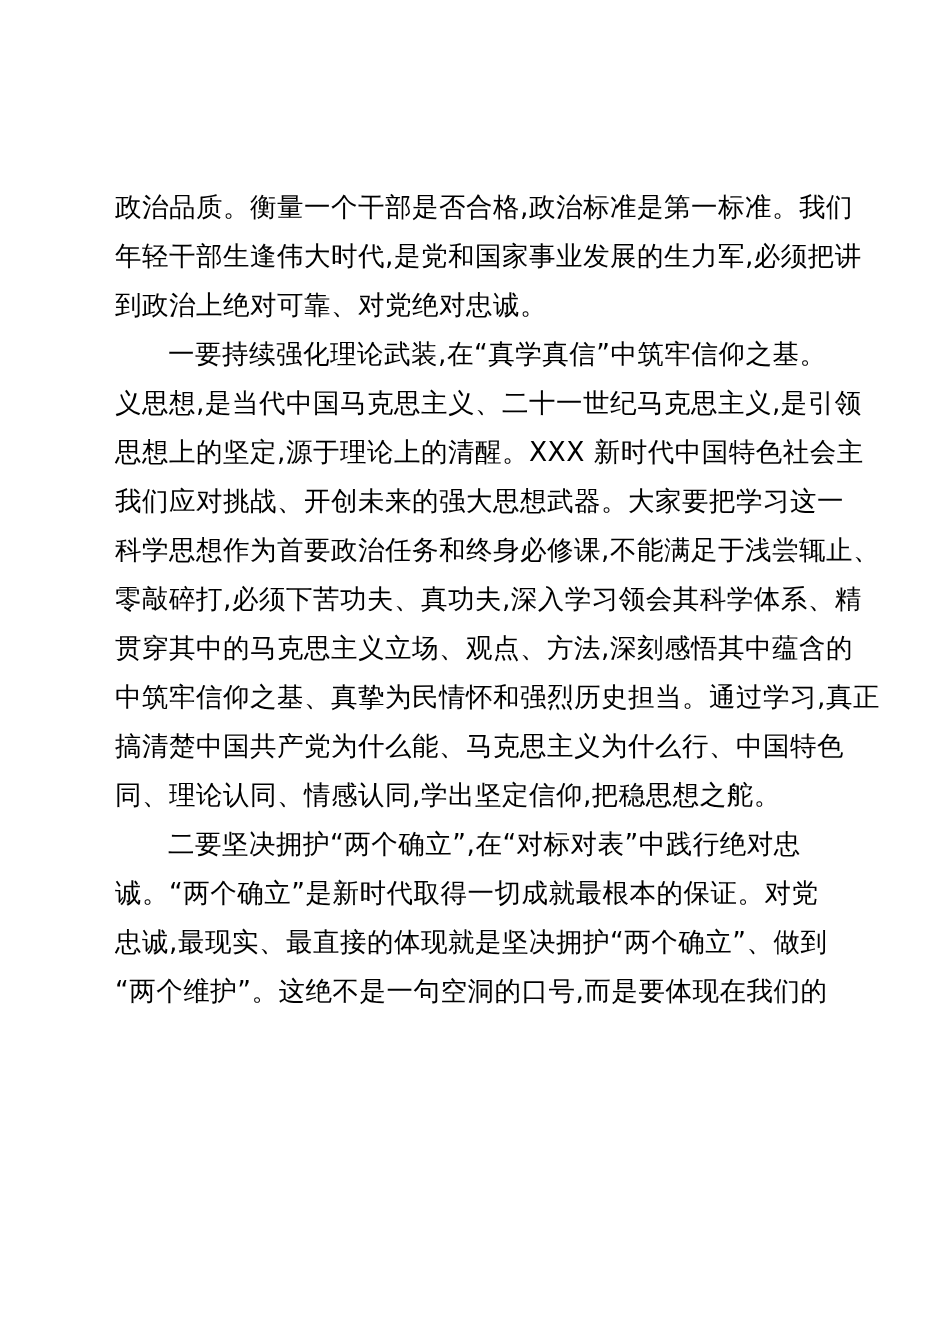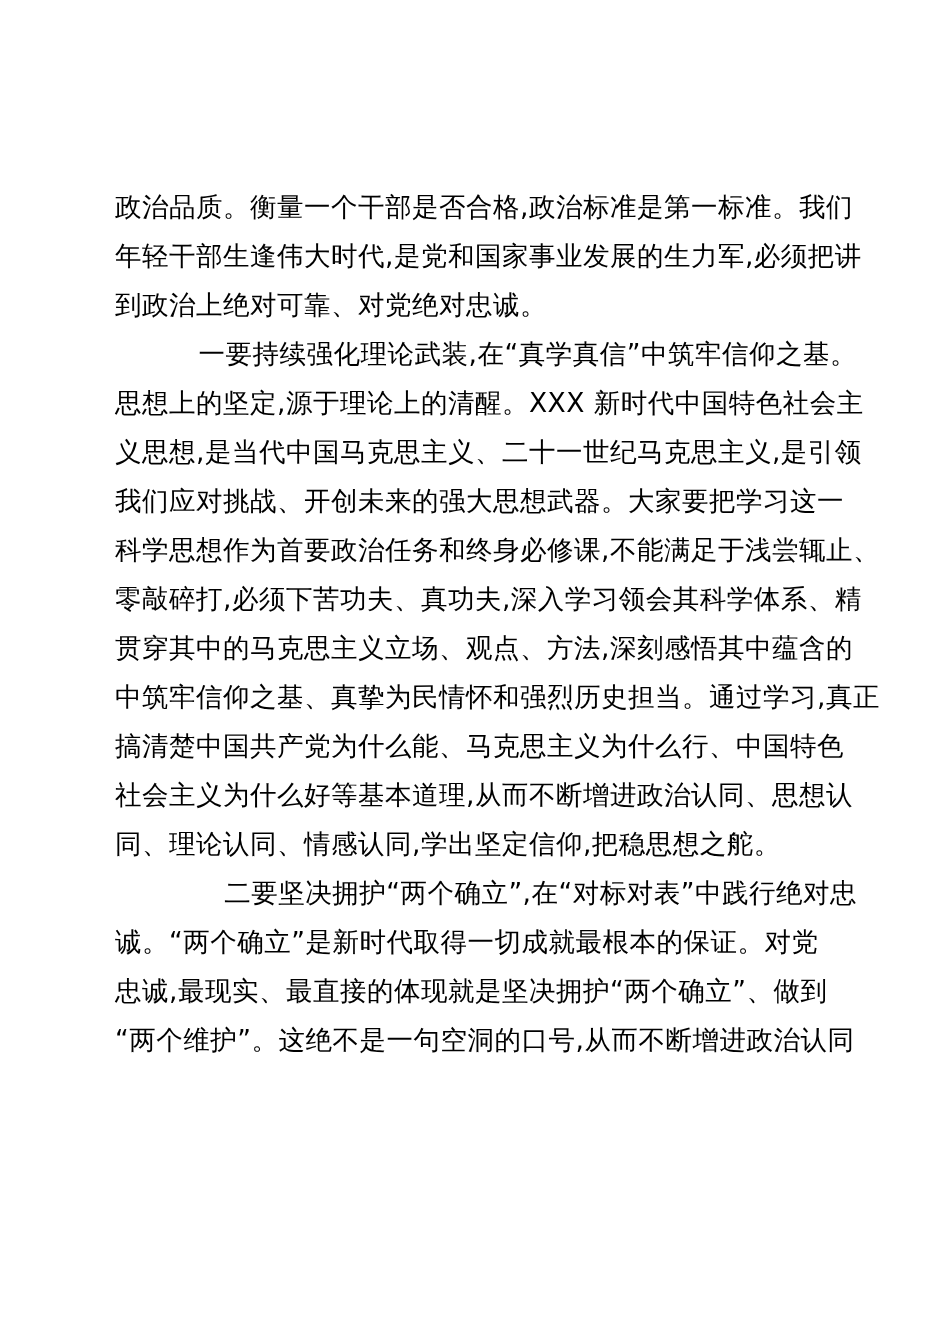--- a/index.html
+++ b/index.html
@@ -29,50 +29,48 @@
     margin: 0;
     padding: 0;
   }
   .line {
     height: 49px;
     white-space: nowrap;
     overflow: visible;
   }
   .line.indent {
     text-indent: 2em;
-    text-align: right;
   }
 </style>
 </head>
 <body>
 
 <div class="page">
   <div class="text-block">
 
     <div class="para">
       <div class="line">政治品质。衡量一个干部是否合格,政治标准是第一标准。我们</div>
       <div class="line">年轻干部生逢伟大时代,是党和国家事业发展的生力军,必须把讲</div>
       <div class="line">到政治上绝对可靠、对党绝对忠诚。</div>
     </div>
 
     <div class="para">
       <div class="line indent">一要持续强化理论武装,在“真学真信”中筑牢信仰之基。</div>
+      <div class="line">义思想,是当代中国马克思主义、二十一世纪马克思主义,是引领</div>
       <div class="line">思想上的坚定,源于理论上的清醒。XXX 新时代中国特色社会主</div>
-      <div class="line">义思想,是当代中国马克思主义、二十一世纪马克思主义,是引领</div>
       <div class="line">我们应对挑战、开创未来的强大思想武器。大家要把学习这一</div>
       <div class="line">科学思想作为首要政治任务和终身必修课,不能满足于浅尝辄止、</div>
       <div class="line">零敲碎打,必须下苦功夫、真功夫,深入学习领会其科学体系、精</div>
       <div class="line">贯穿其中的马克思主义立场、观点、方法,深刻感悟其中蕴含的</div>
       <div class="line">中筑牢信仰之基、真挚为民情怀和强烈历史担当。通过学习,真正</div>
       <div class="line">搞清楚中国共产党为什么能、马克思主义为什么行、中国特色</div>
-      <div class="line">社会主义为什么好等基本道理,从而不断增进政治认同、思想认</div>
       <div class="line">同、理论认同、情感认同,学出坚定信仰,把稳思想之舵。</div>
     </div>
 
     <div class="para">
       <div class="line indent">二要坚决拥护“两个确立”,在“对标对表”中践行绝对忠</div>
       <div class="line">诚。“两个确立”是新时代取得一切成就最根本的保证。对党</div>
       <div class="line">忠诚,最现实、最直接的体现就是坚决拥护“两个确立”、做到</div>
-      <div class="line">“两个维护”。这绝不是一句空洞的口号,从而不断增进政治认同</div>
+      <div class="line">“两个维护”。这绝不是一句空洞的口号,而是要体现在我们的</div>
     </div>
 
   </div>
 </div>
 
 </body></html>

